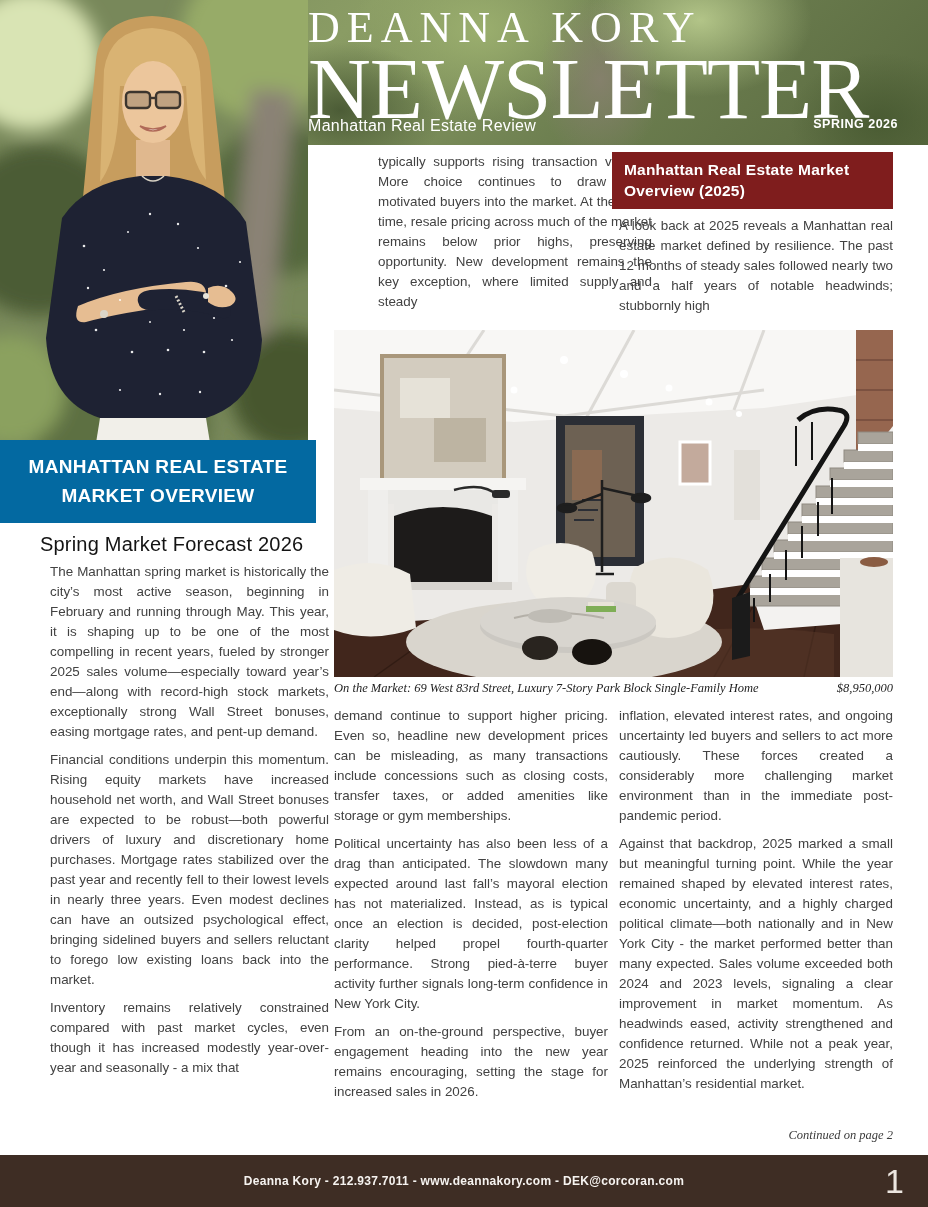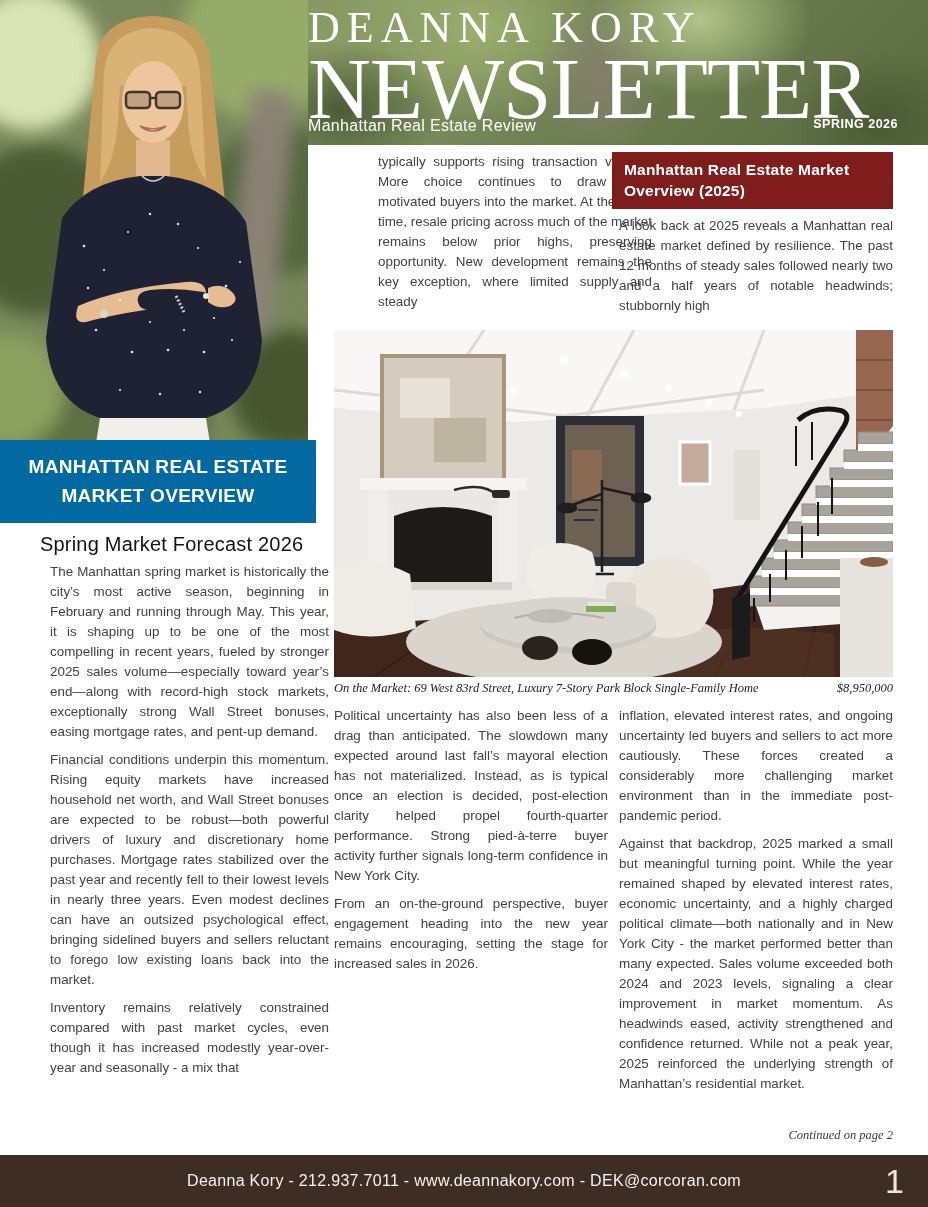--- a/index.html
+++ b/index.html
@@ -61,21 +61,21 @@
   }
   .continued{
     position:absolute;left:619px;top:1128px;width:274px;text-align:right;
     font-family:"Liberation Serif",serif;font-style:italic;font-size:12.5px;color:#3a3a3a;
   }
   
   .footer{
     position:absolute;left:0;top:1155px;width:928px;height:52px;
     display:flex;align-items:center;justify-content:center;
   }
-  .footer-contact{color:#f6f3f0;font-size:16px;letter-spacing:.3px;font-weight:normal;}
+  .footer-contact{color:#f6f3f0;font-size:12px;letter-spacing:.3px;font-weight:bold;}
   .page-number{
     position:absolute;right:24px;top:50%;transform:translateY(-50%);
     color:#ece6e0;font-size:34px;font-weight:normal;
   }
 </style>
 </head>
 <body>
 
 <div class="page">
 
@@ -319,20 +319,21 @@
       <ellipse cx="540" cy="232" rx="14" ry="5" fill="#8a5c42"></ellipse>
     </svg>
   </div>
 
   <div class="caption-row">
     <span>On the Market: 69 West 83rd Street, Luxury 7-Story Park Block Single-Family Home</span>
     <span>$8,950,000</span>
   </div>
 
   <div class="body-col col-mid-bottom">
+      <p>demand continue to support higher pricing. Even so, headline new development prices can be misleading, as many transactions include concessions such as closing costs, transfer taxes, or added amenities like storage or gym memberships.</p>
       <p>Political uncertainty has also been less of a drag than anticipated. The slowdown many expected around last fall’s mayoral election has not materialized. Instead, as is typical once an election is decided, post-election clarity helped propel fourth-quarter performance. Strong pied-à-terre buyer activity further signals long-term confidence in New York City.</p>
       <p>From an on-the-ground perspective, buyer engagement heading into the new year remains encouraging, setting the stage for increased sales in 2026.</p>
     </div>
   <div class="body-col col-right-bottom">
       <p>inflation, elevated interest rates, and ongoing uncertainty led buyers and sellers to act more cautiously. These forces created a considerably more challenging market environment than in the immediate post-pandemic period.</p>
       <p>Against that backdrop, 2025 marked a small but meaningful turning point. While the year remained shaped by elevated interest rates, economic uncertainty, and a highly charged political climate—both nationally and in New York City - the market performed better than many expected. Sales volume exceeded both 2024 and 2023 levels, signaling a clear improvement in market momentum. As headwinds eased, activity strengthened and confidence returned. While not a peak year, 2025 reinforced the underlying strength of Manhattan’s residential market.</p>
     </div>
   <div class="continued">Continued on page 2</div>
 
   <div class="footer" style="background: rgb(62, 45, 36);">

